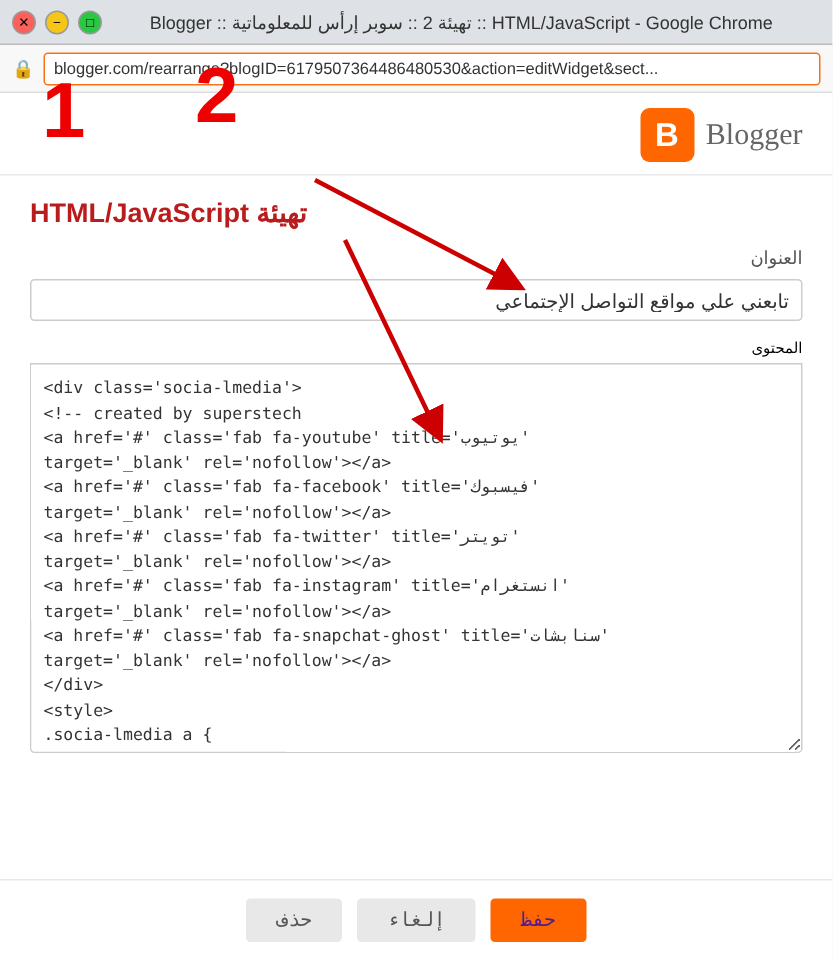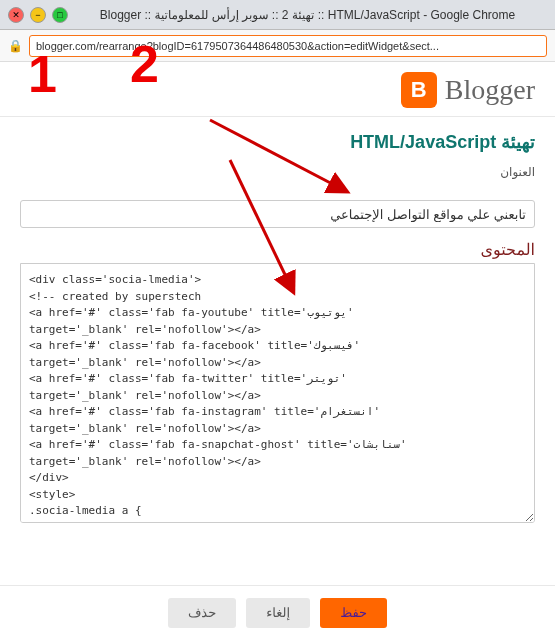--- a/index.html
+++ b/index.html
@@ -102,60 +102,60 @@
       background: #ff6600;
       border-radius: 6px;
       display: flex;
       align-items: center;
       justify-content: center;
       color: white;
       font-weight: bold;
       font-size: 22px;
     }
     .blogger-label {
-      font-size: 28px;
+      font-size: 20px;
       color: #666;
       font-family: Georgia, serif;
     }
 
     
     .widget-form {
       padding: 14px 20px;
       flex: 1;
       overflow-y: auto;
       position: relative;
     }
 
     
     .field-group {
       margin-bottom: 12px;
       direction: rtl;
     }
     .field-label {
       font-size: 12px;
       color: #555;
-      margin-bottom: 21px;
+      margin-bottom: 7px;
       text-align: right;
     }
     .field-input {
       width: 100%;
       height: 28px;
       border: 1px solid #ccc;
       border-radius: 3px;
       padding: 0 8px;
       font-size: 13px;
       color: #333;
       direction: rtl;
       text-align: right;
     }
 
     
     .content-label {
-      font-size: 16px;
-      color: #7f1d1d;
+      font-size: 10px;
+      color: #000000;
       margin-bottom: 4px;
       text-align: right;
       direction: rtl;
     }
 
     
     .editor-toolbar {
       display: flex;
       align-items: center;
       gap: 4px;
@@ -214,21 +214,21 @@
       background: #fff;
       border-top: 1px solid #e8e8e8;
       direction: rtl;
     }
     .btn {
       padding: 7px 20px;
       border: none;
       border-radius: 3px;
       font-size: 13px;
       cursor: pointer;
-      font-family: Liberation Serif, serif;
+      font-family: Liberation Mono, monospace;
     }
     .btn-save {
       background: #ff6600;
       color: #4c1d95;
     }
     .btn-cancel {
       background: #e8e8e8;
       color: #555;
     }
     .btn-delete {
@@ -302,21 +302,21 @@
       <div class="blogger-logo">
         <div class="blogger-icon">
           <span>B</span>
         </div>
         <span class="blogger-label">Blogger</span>
       </div>
     </div>
 
     <div class="widget-form">
 
-      <div style="text-align:right; direction:rtl; margin-bottom:12px; color:#0f766e; font-size:18px; font-weight:bold;">
+      <div style="text-align:left; direction:rtl; margin-bottom:12px; color:#b91c1c; font-size:18px; font-weight:bold;">
         <span>تهيئة HTML/JavaScript</span>
       </div>
 
       <div class="field-group">
         <div class="field-label">العنوان</div>
         <input class="field-input" type="text" value="تابعني علي مواقع التواصل الإجتماعي" style="">
       </div>
 
       <div>
         <div class="content-label">المحتوى</div>

